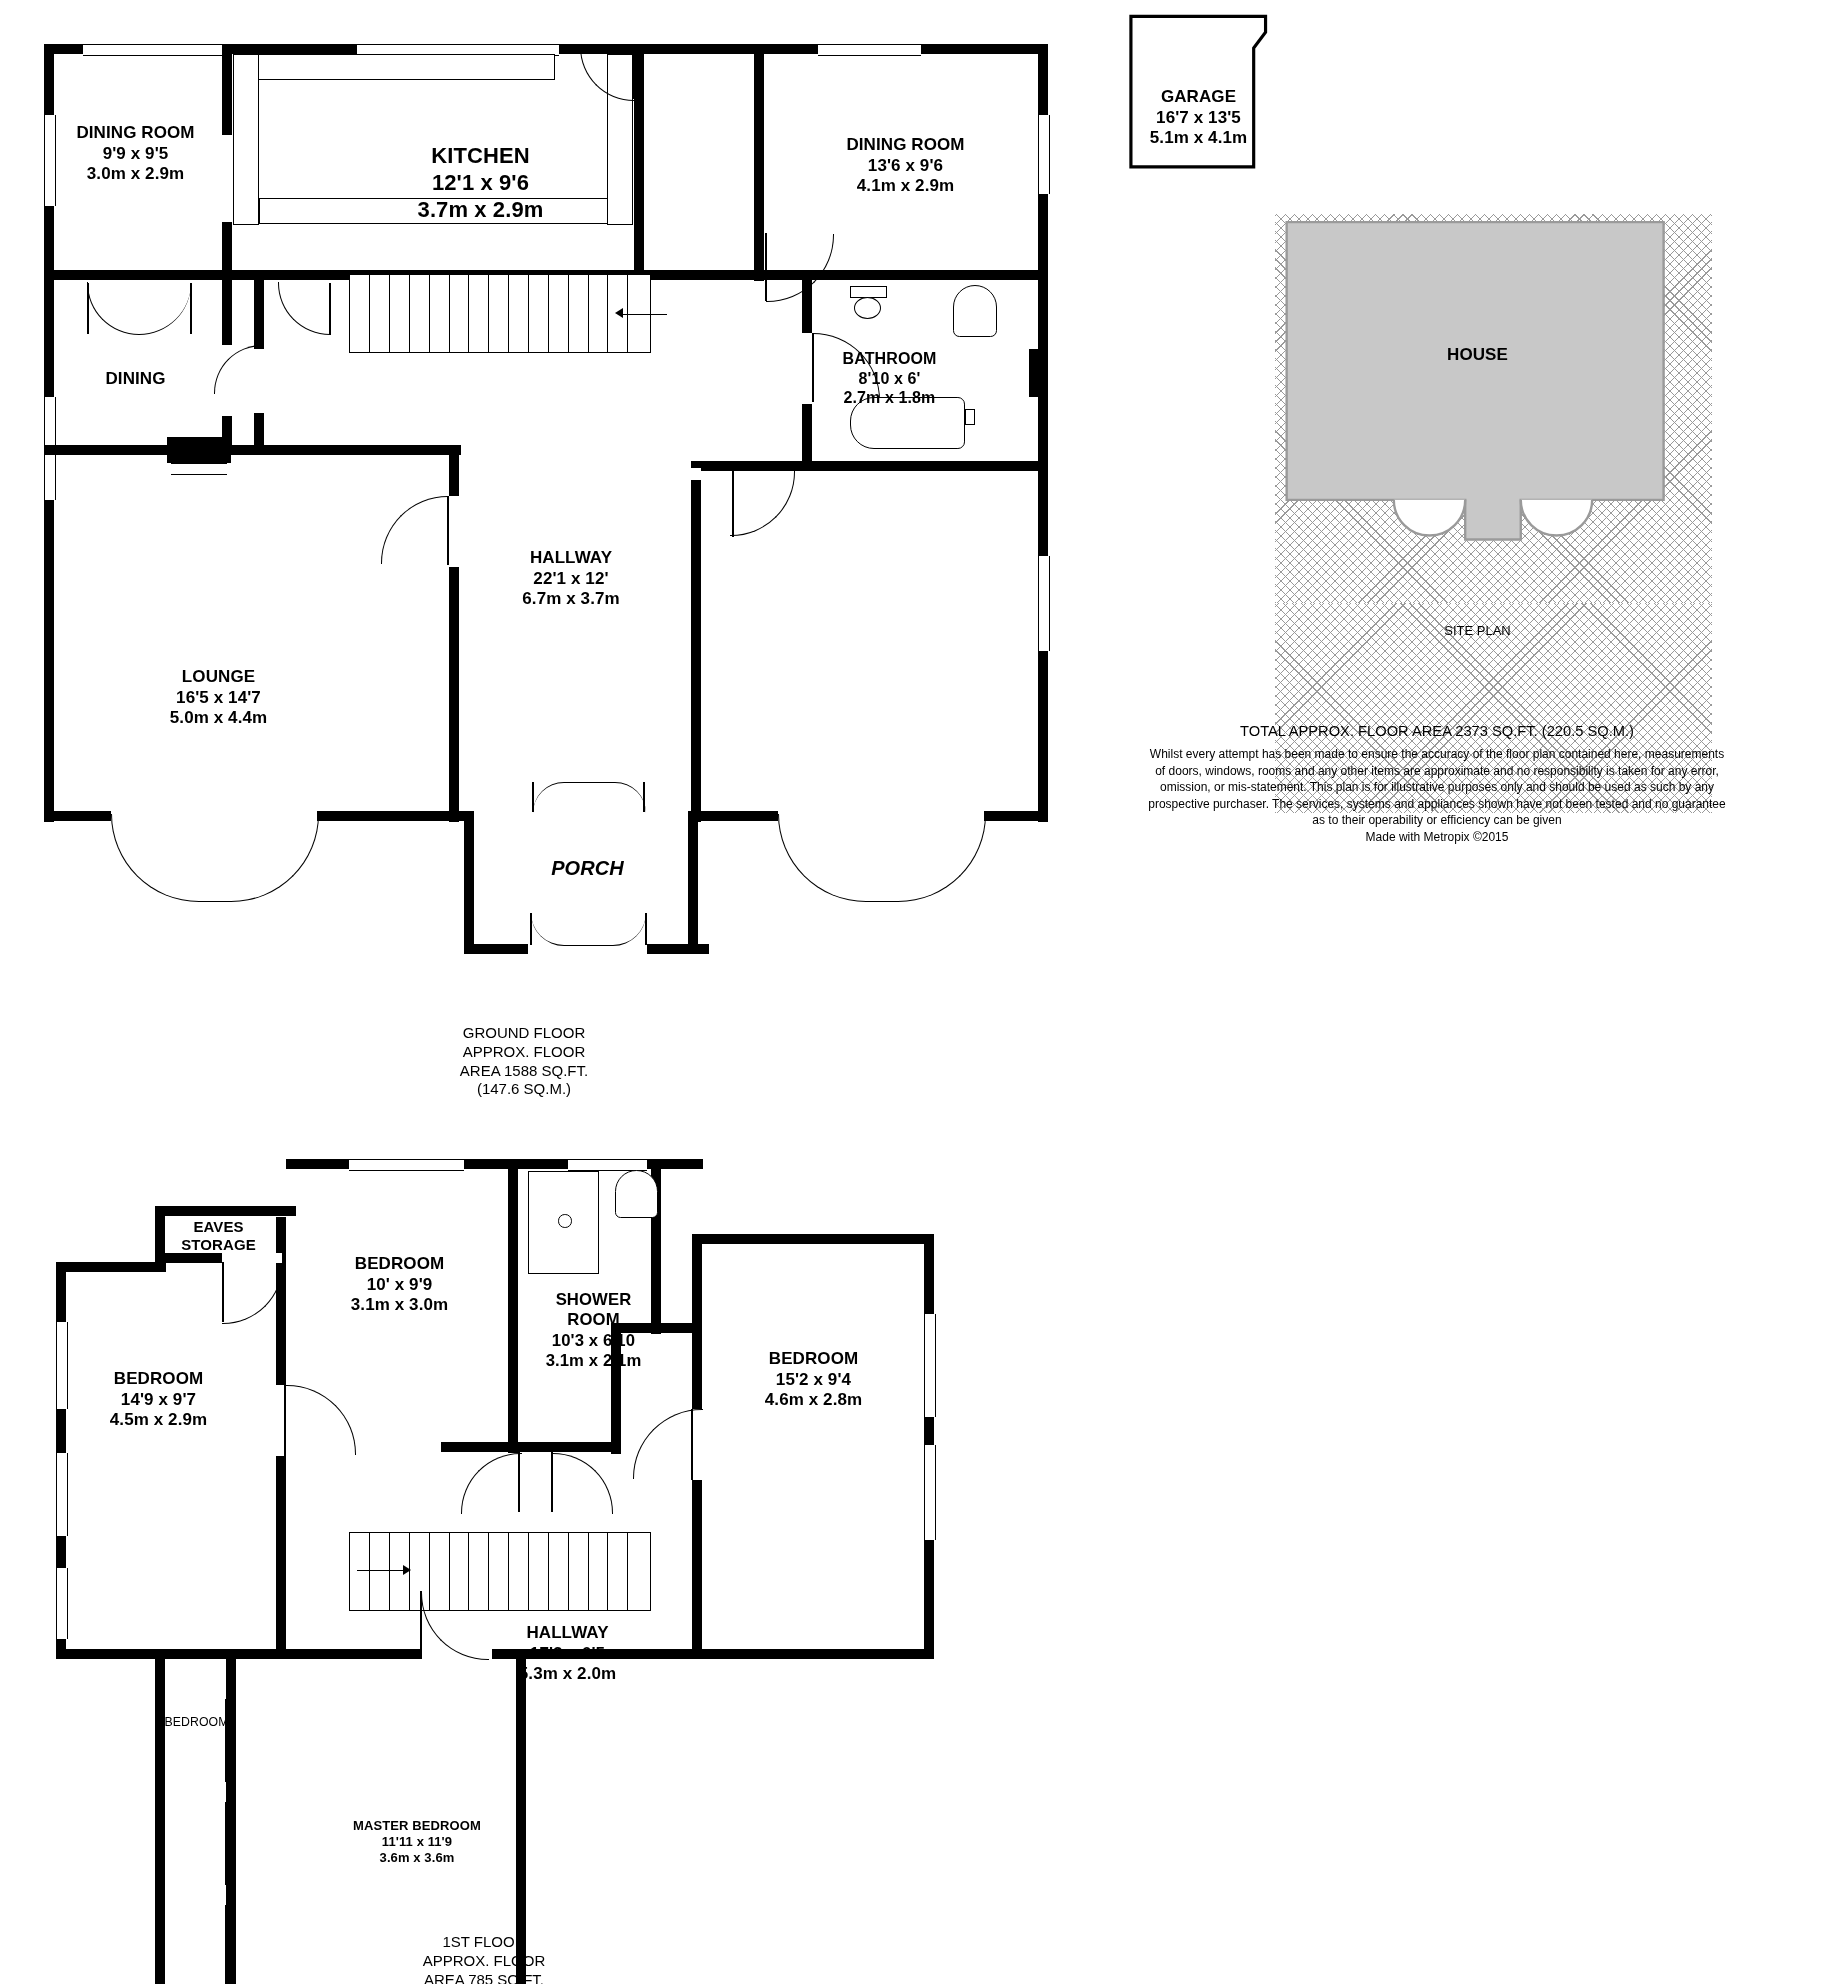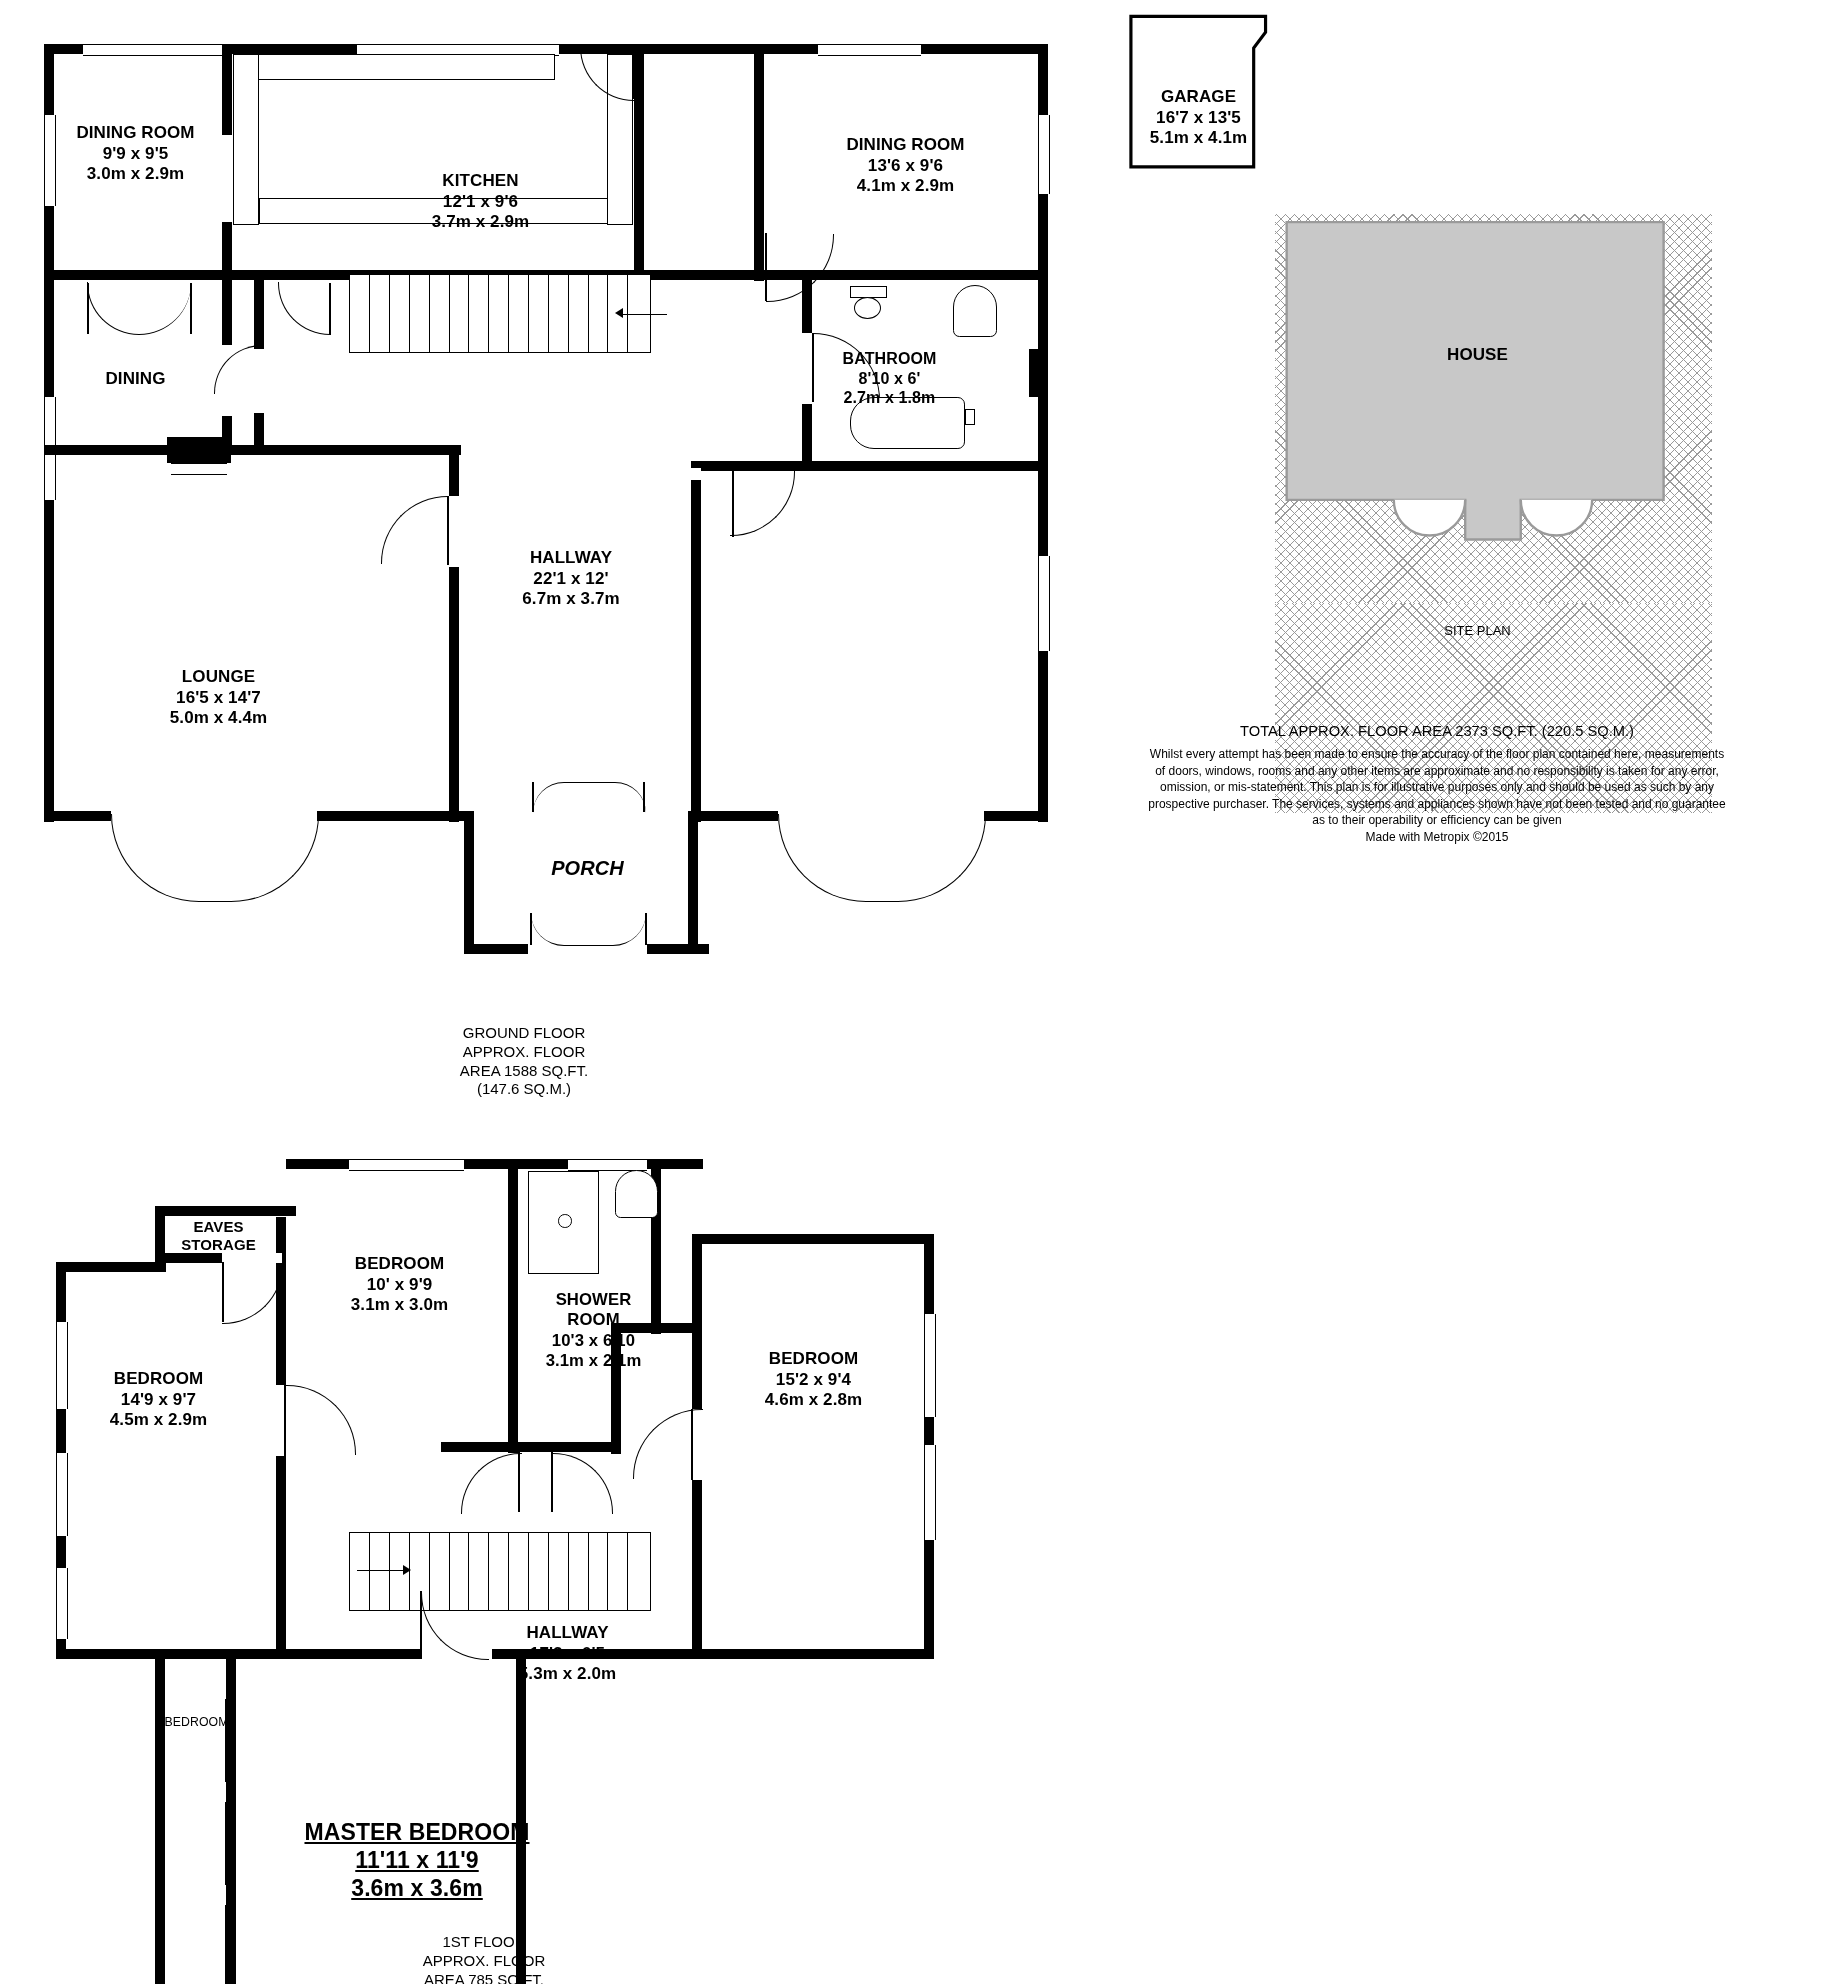--- a/index.html
+++ b/index.html
@@ -240,21 +240,21 @@
 
   <div class="arc-q" style="left:730px; top:471px; width:64px; height:64px; border-width:0 1.2px 1.2px 0; border-radius:0 0 64px 0;"></div>
   <div class="leaf" style="left:732px; top:471px; width:1.6px; height:66px;"></div>
 
   <div class="arc-q" style="left:766px; top:234px; width:67px; height:67px; border-width:0 1.2px 1.2px 0; border-radius:0 0 67px 0;"></div>
   <div class="leaf" style="left:765px; top:233px; width:1.6px; height:68px;"></div>
 
   <div class="label" style="left:52px; top:123px; width:167px; font-size:17px;">DINING ROOM
 9'9 x 9'5
 3.0m x 2.9m</div>
-  <div class="label" style="left:397px; top:143px; width:167px; font-size:17px;margin-top:28px;">KITCHEN
+  <div class="label" style="left:397px; top:143px; width:167px; font-size:22px;">KITCHEN
 12'1 x 9'6
 3.7m x 2.9m</div>
   <div class="label" style="left:818px; top:135px; width:175px; font-size:17px;">DINING ROOM
 13'6 x 9'6
 4.1m x 2.9m</div>
   <div class="label" style="left:52px; top:369px; width:167px; font-size:17px;">DINING</div>
   <div class="label" style="left:810px; top:349px; width:159px; font-size:16px;">BATHROOM
 8'10 x 6'
 2.7m x 1.8m</div>
   <div class="label" style="left:472px; top:548px; width:198px; font-size:17px;">HALLWAY
@@ -365,21 +365,21 @@
   <div class="label" style="left:75px; top:234px; width:167px; font-size:17px;">BEDROOM
 14'9 x 9'7
 4.5m x 2.9m</div>
   <div class="label" style="left:726px; top:214px; width:175px; font-size:17px;">BEDROOM
 15'2 x 9'4
 4.6m x 2.8m</div>
   <div class="label" style="left:480px; top:488px; width:175px; font-size:17px;">HALLWAY
 17'3 x 6'5
 5.3m x 2.0m</div>
   <div class="label normal" style="left:159px; top:580px; width:75px; font-size:12.3px; font-weight:normal;">BEDROOM</div>
-  <div class="label" style="left:294px; top:683px; width:246px; font-size:23px;text-decoration:underline;">MASTER BEDROOM
+  <div class="label" style="left:294px; top:683px; width:246px; font-size:13px;">MASTER BEDROOM
 11'11 x 11'9
 3.6m x 3.6m</div>
 
   <div class="caption" style="left:341px; top:798px; width:286px; font-size:15px;">1ST FLOOR
 APPROX. FLOOR
 AREA 785 SQ.FT.
 (72.9 SQ.M.)</div>
 </div>
 
 <div class="plan" style="left:1123px; top:8px; width:198px; height:191px;">

